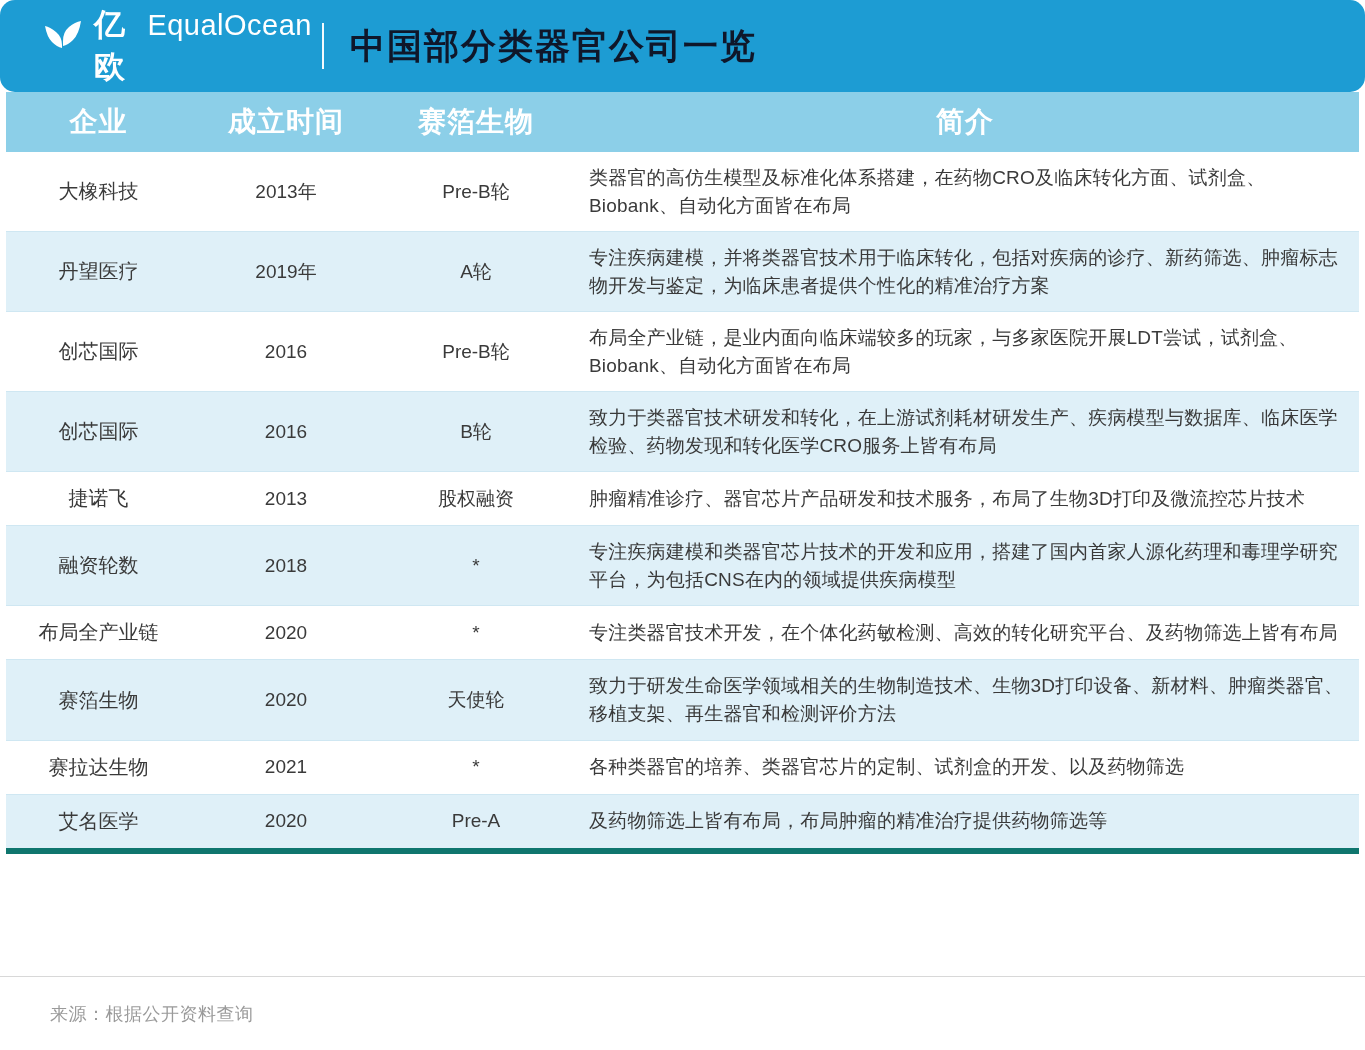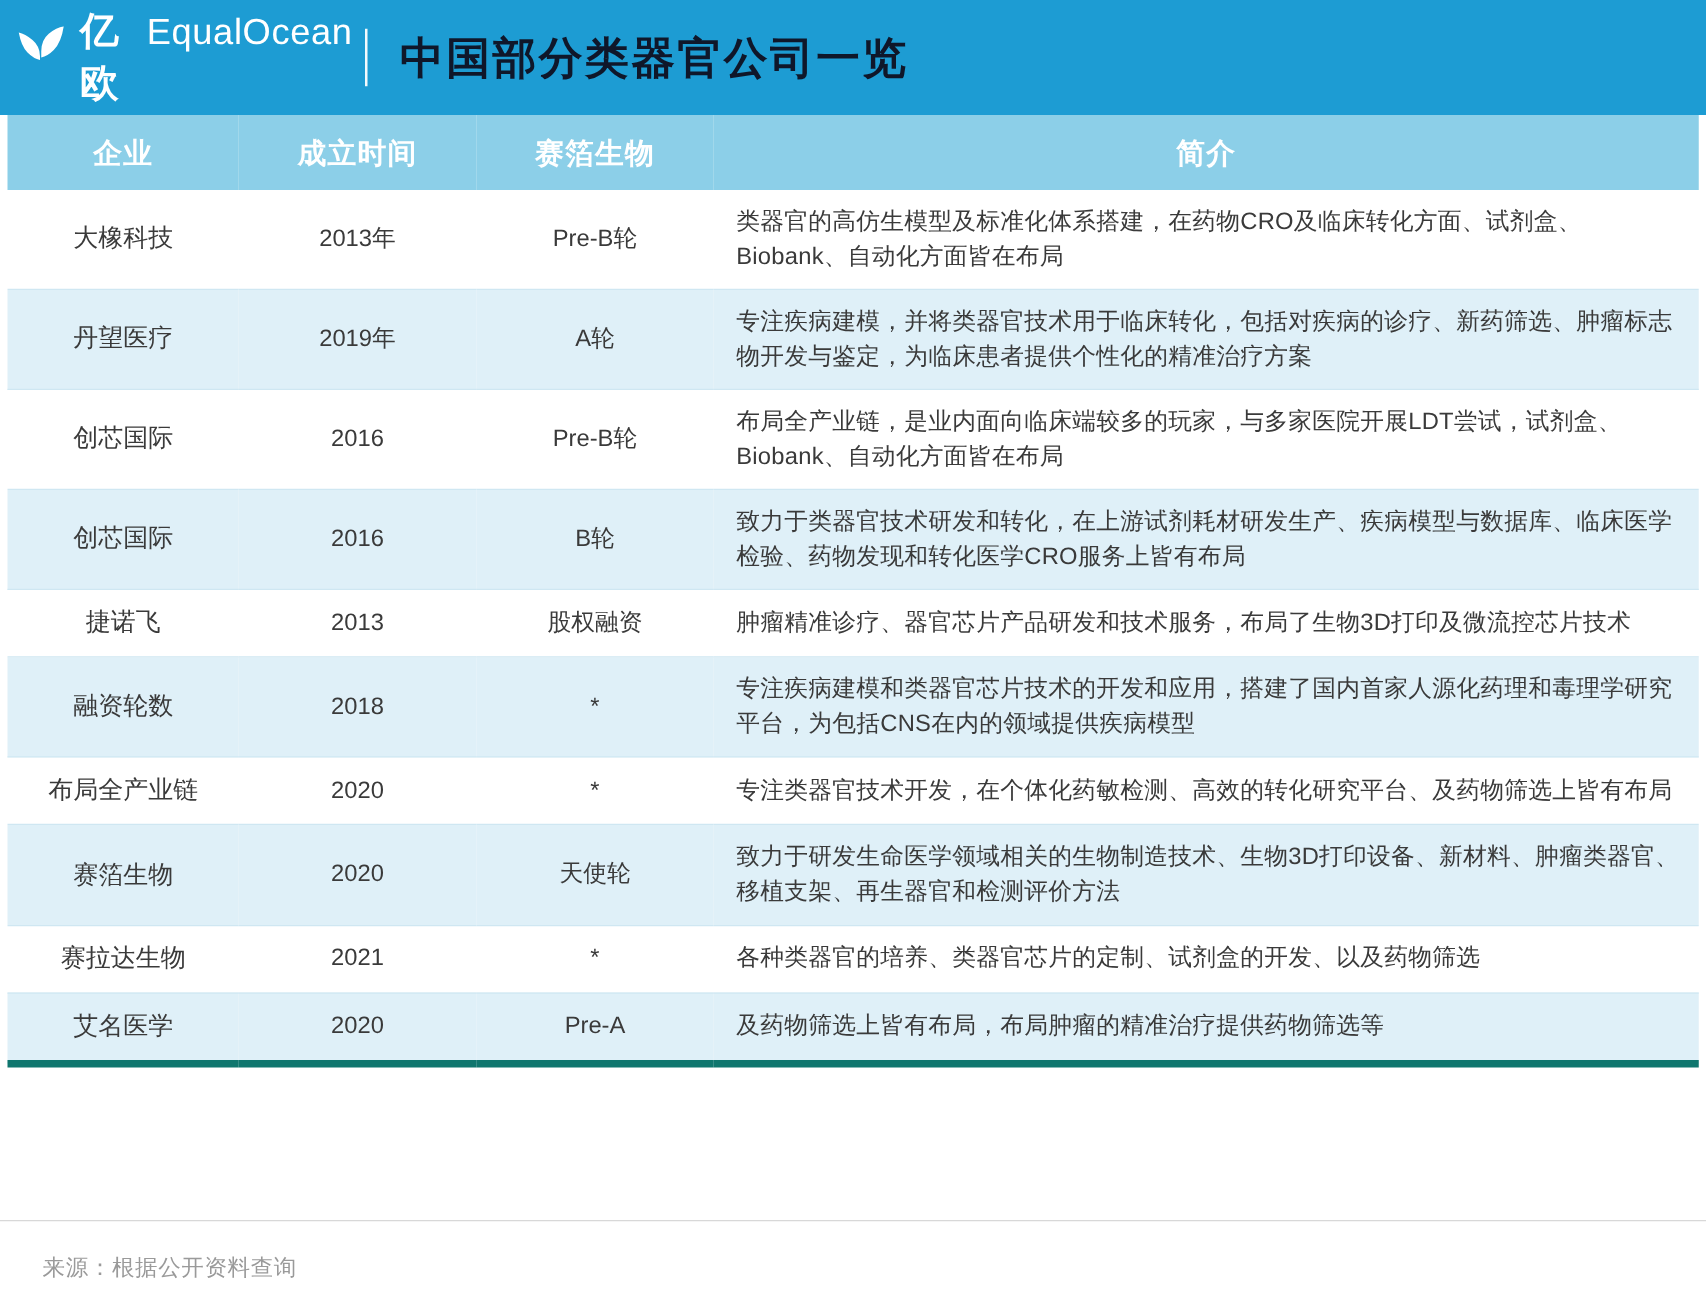--- a/index.html
+++ b/index.html
@@ -20,22 +20,23 @@
     height: 1050px;
     box-sizing: border-box;
   }
 
   
   .header {
     height: 92px;
     background: #1d9cd3;
     display: flex;
     align-items: center;
-    padding: 0 0 0 12px;
-    box-sizing: border-box;
+    padding: 0 0 0 42px;
+    box-sizing: border-box;
+    border-radius: 15px;
   }
   .logo-block {
     display: flex;
     align-items: center;
     gap: 10px;
     width: 270px;
   }
   .leaf-icon {
     width: 42px;
     height: 50px;
@@ -83,21 +84,21 @@
     table-layout: fixed;
   }
   table.main-table col.c-company { width: 185px; }
   table.main-table col.c-year    { width: 190px; }
   table.main-table col.c-round   { width: 190px; }
   table.main-table col.c-desc    { width: auto; }
 
   thead th {
     background: #8ccfe8;
     color: #ffffff;
-    font-size: 23px;
+    font-size: 28px;
     font-weight: bold;
     height: 58px;
     letter-spacing: 1px;
     text-align: center;
     border: none;
     margin-top: 36px;
   }
 
   tbody td {
     font-size: 19px;
@@ -128,21 +129,21 @@
     position: absolute;
     left: 0;
     bottom: 0;
     width: 1365px;
     height: 74px;
     box-sizing: border-box;
     border-top: 1px solid #d8d8d8;
     display: flex;
     align-items: center;
     justify-content: space-between;
-    padding: 0 34px;
+    padding: 0 50px;
     background: #ffffff;
   }
   .footer-left, .footer-right {
     font-size: 18px;
     color: #9a9a9a;
     letter-spacing: 0.5px;
   }
 </style>
 </head>
 <body>

